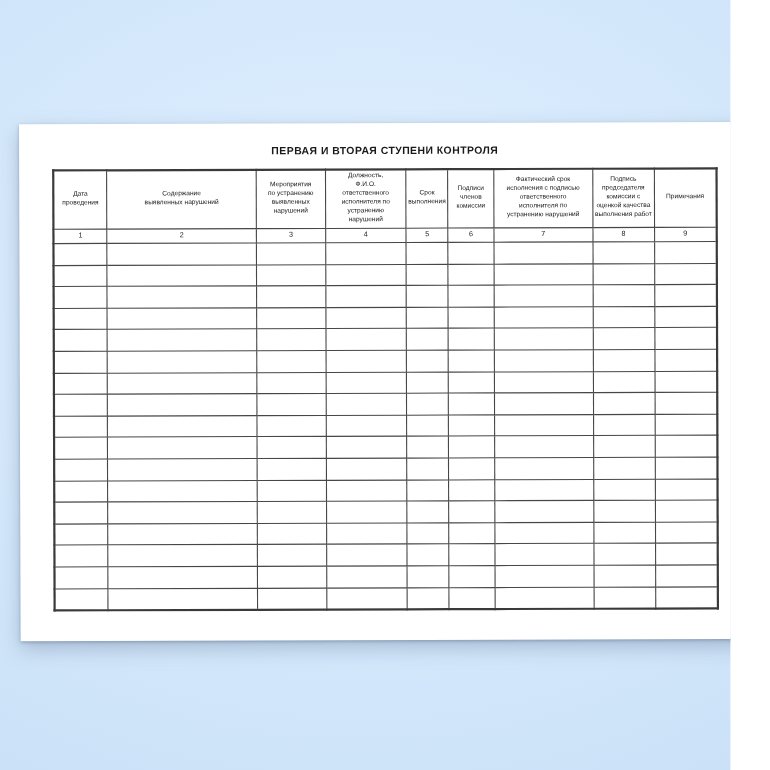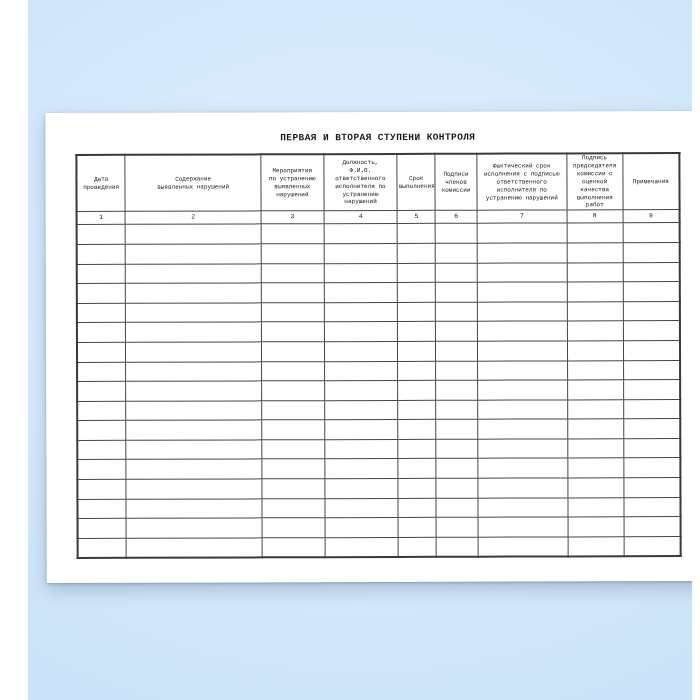--- a/index.html
+++ b/index.html
@@ -1,22 +1,21 @@
 <!DOCTYPE html>
 <html><head>
 <meta charset="utf-8">
 <style>
   html,body{margin:0;padding:0;}
   .scene{
     position:relative;
     width:664px;height:700px;
     overflow:hidden;
     background:radial-gradient(ellipse 130% 95% at 50% 40%, #e0f0fe 0%, #d6e9fc 40%, #cbe2f8 70%, #c0d8f1 100%);
-    font-family:Liberation Mono, monospace;
-    margin-left:28px;
+    font-family:Liberation Sans, sans-serif;
   }
   .page{
     position:absolute;
     left:18px;top:112px;
     width:665px;height:470px;
     background:#ffffff;
     transform:rotate(-0.18deg);
     box-shadow:0 1px 3px rgba(96,118,148,0.55), 0 7px 18px rgba(96,118,148,0.38);
   }
   .doc-title{

